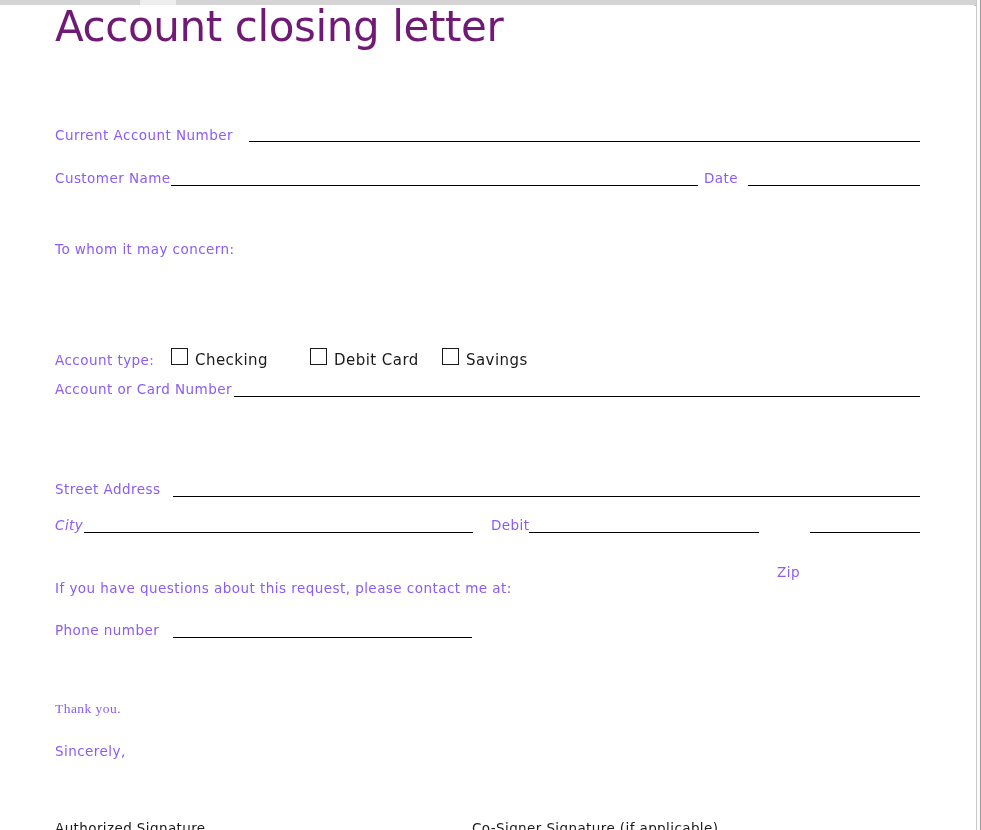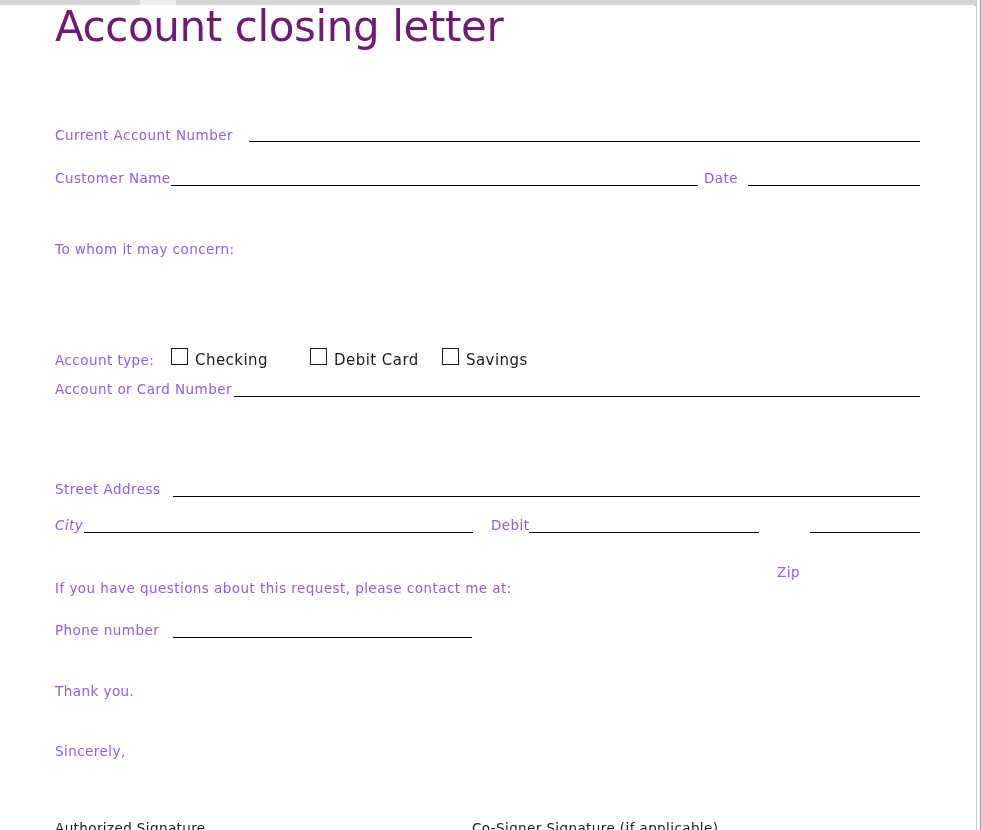--- a/index.html
+++ b/index.html
@@ -165,19 +165,19 @@
   <div class="ruleline" style="left:529px; top:527px; width:230px;"></div>
 
   <div class="row" style="left:777px; top:512px;margin-top:47px;">Zip</div>
   <div class="ruleline" style="left:810px; top:527px; width:110px;"></div>
 
   <div class="row" style="top:575px;">If you have  questions  about  this  request,  please  contact  me at:</div>
 
   <div class="row" style="top:617px;">Phone  number</div>
   <div class="ruleline" style="left:173px; top:632px; width:299px;"></div>
 
-  <div class="row" style="top:678px;">Thank  you.</div>
+  <div class="row" style="top:695px;font-family:Liberation Serif, serif;">Thank  you.</div>
   <div class="row" style="top:738px;">Sincerely,</div>
 
   <div class="sig-label" style="left:55px; top:815px;">Authorized  Signature</div>
   <div class="sig-label" style="left:472px; top:815px;">Co-Signer Signature (if applicable)</div>
 
 </div>
 
 </body></html>

